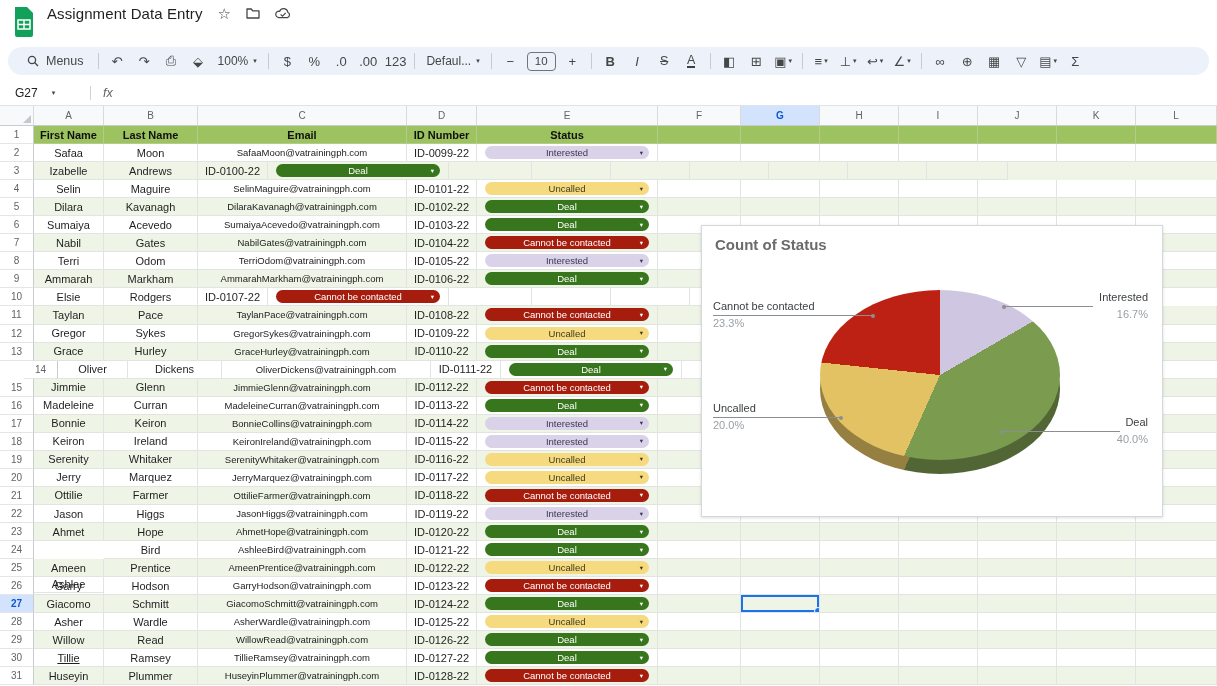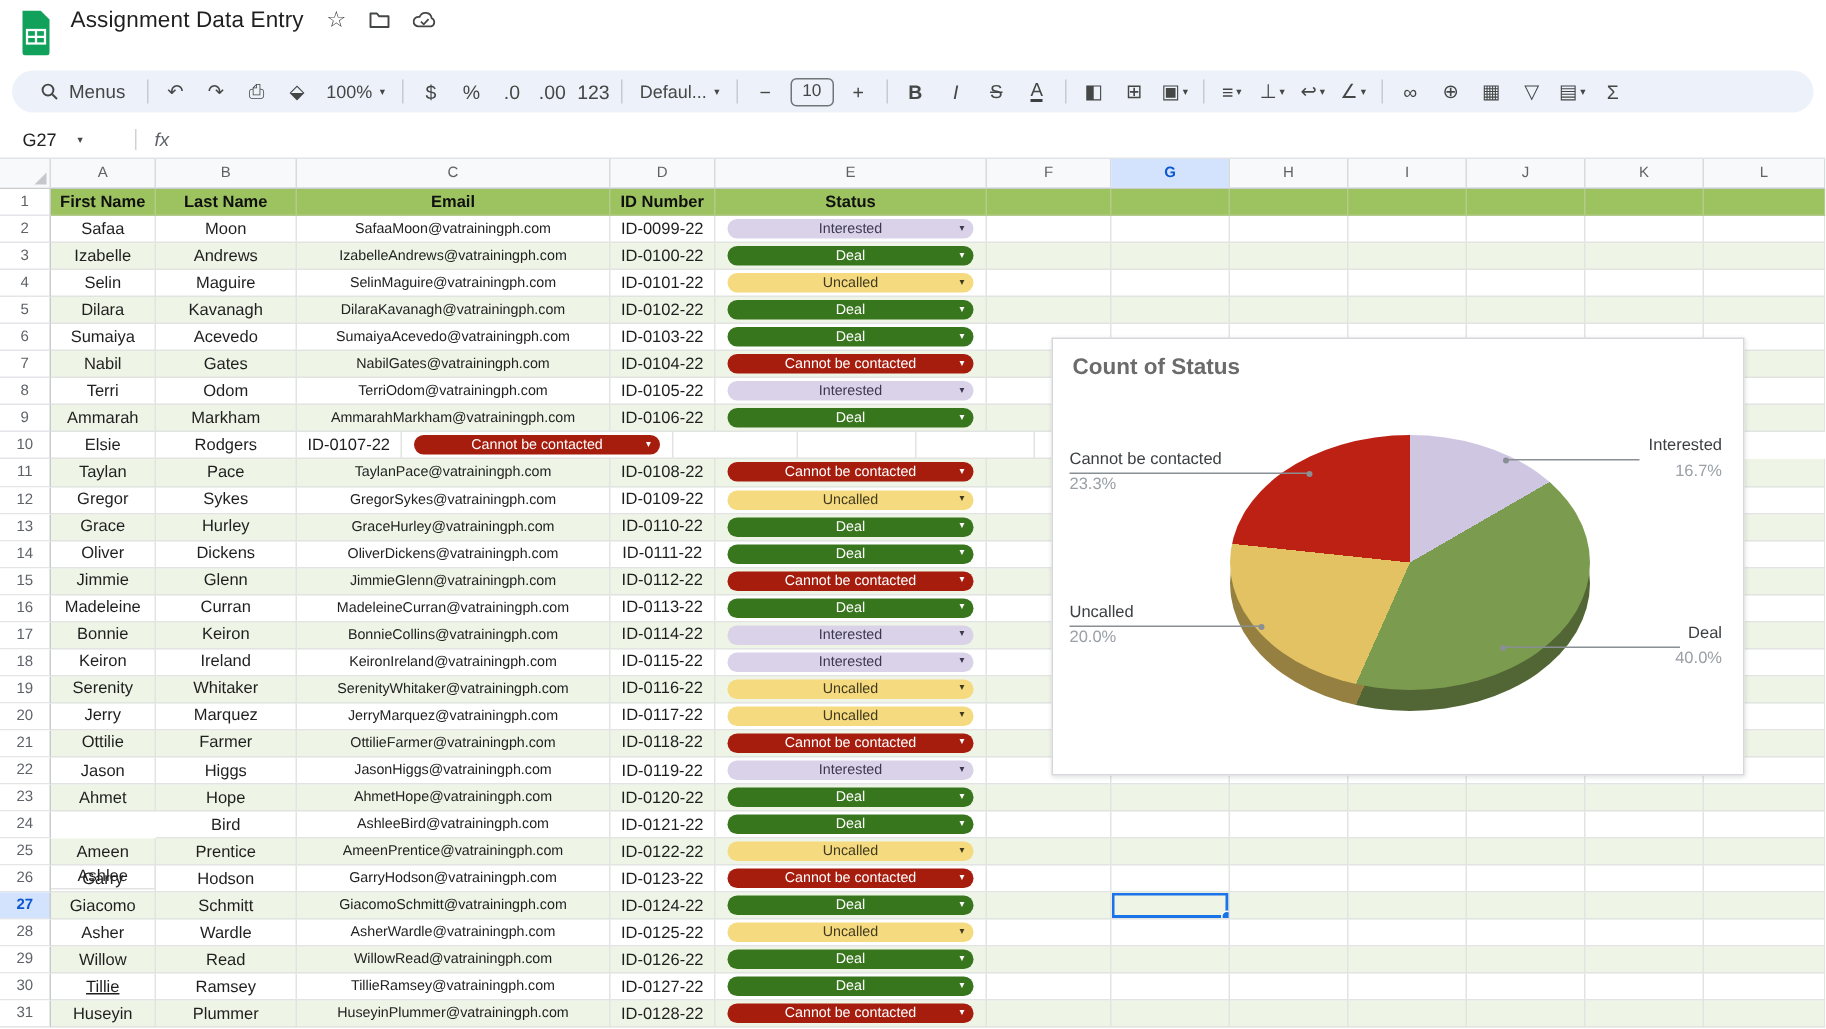--- a/index.html
+++ b/index.html
@@ -304,21 +304,20 @@
           <div class="c" style="width: 79px;"></div>
           <div class="c" style="width: 79px;"></div>
           <div class="c" style="width: 79px;"></div>
           <div class="c" style="width: 79px;"></div>
           <div class="c" style="width: 81px;"></div>
         </div>
         <div class="row band">
           <div class="rn" style="width: 34px;">3</div>
           <div class="c" style="width: 70px;">Izabelle</div>
           <div class="c" style="width: 94px;">Andrews</div>
-          <div class="c email" style="width: 209px;">IzabelleAndrews@vatrainingph.com</div>
           <div class="c" style="width: 70px;">ID-0100-22</div>
           <div class="c status-cell" style="width: 181px;">
             <div class="pill" style="background: rgb(56, 118, 29); color: rgb(255, 255, 255);">
               <span>Deal</span>
               <span class="chev">▾</span>
             </div>
           </div>
           <div class="c" style="width: 83px;"></div>
           <div class="c" style="width: 79px;"></div>
           <div class="c" style="width: 79px;"></div>
@@ -520,21 +519,21 @@
           </div>
           <div class="c" style="width: 83px;"></div>
           <div class="c" style="width: 79px;"></div>
           <div class="c" style="width: 79px;"></div>
           <div class="c" style="width: 79px;"></div>
           <div class="c" style="width: 79px;"></div>
           <div class="c" style="width: 79px;"></div>
           <div class="c" style="width: 81px;"></div>
         </div>
         <div class="row">
-          <div class="rn" style="width: 34px;">14</div>
+          <div class="rn" style="width: 34px; margin-left: 24px;">14</div>
           <div class="c" style="width: 70px;">Oliver</div>
           <div class="c" style="width: 94px;">Dickens</div>
           <div class="c email" style="width: 209px;">OliverDickens@vatrainingph.com</div>
           <div class="c" style="width: 70px;">ID-0111-22</div>
           <div class="c status-cell" style="width: 181px;">
             <div class="pill" style="background: rgb(56, 118, 29); color: rgb(255, 255, 255);">
               <span>Deal</span>
               <span class="chev">▾</span>
             </div>
           </div>

